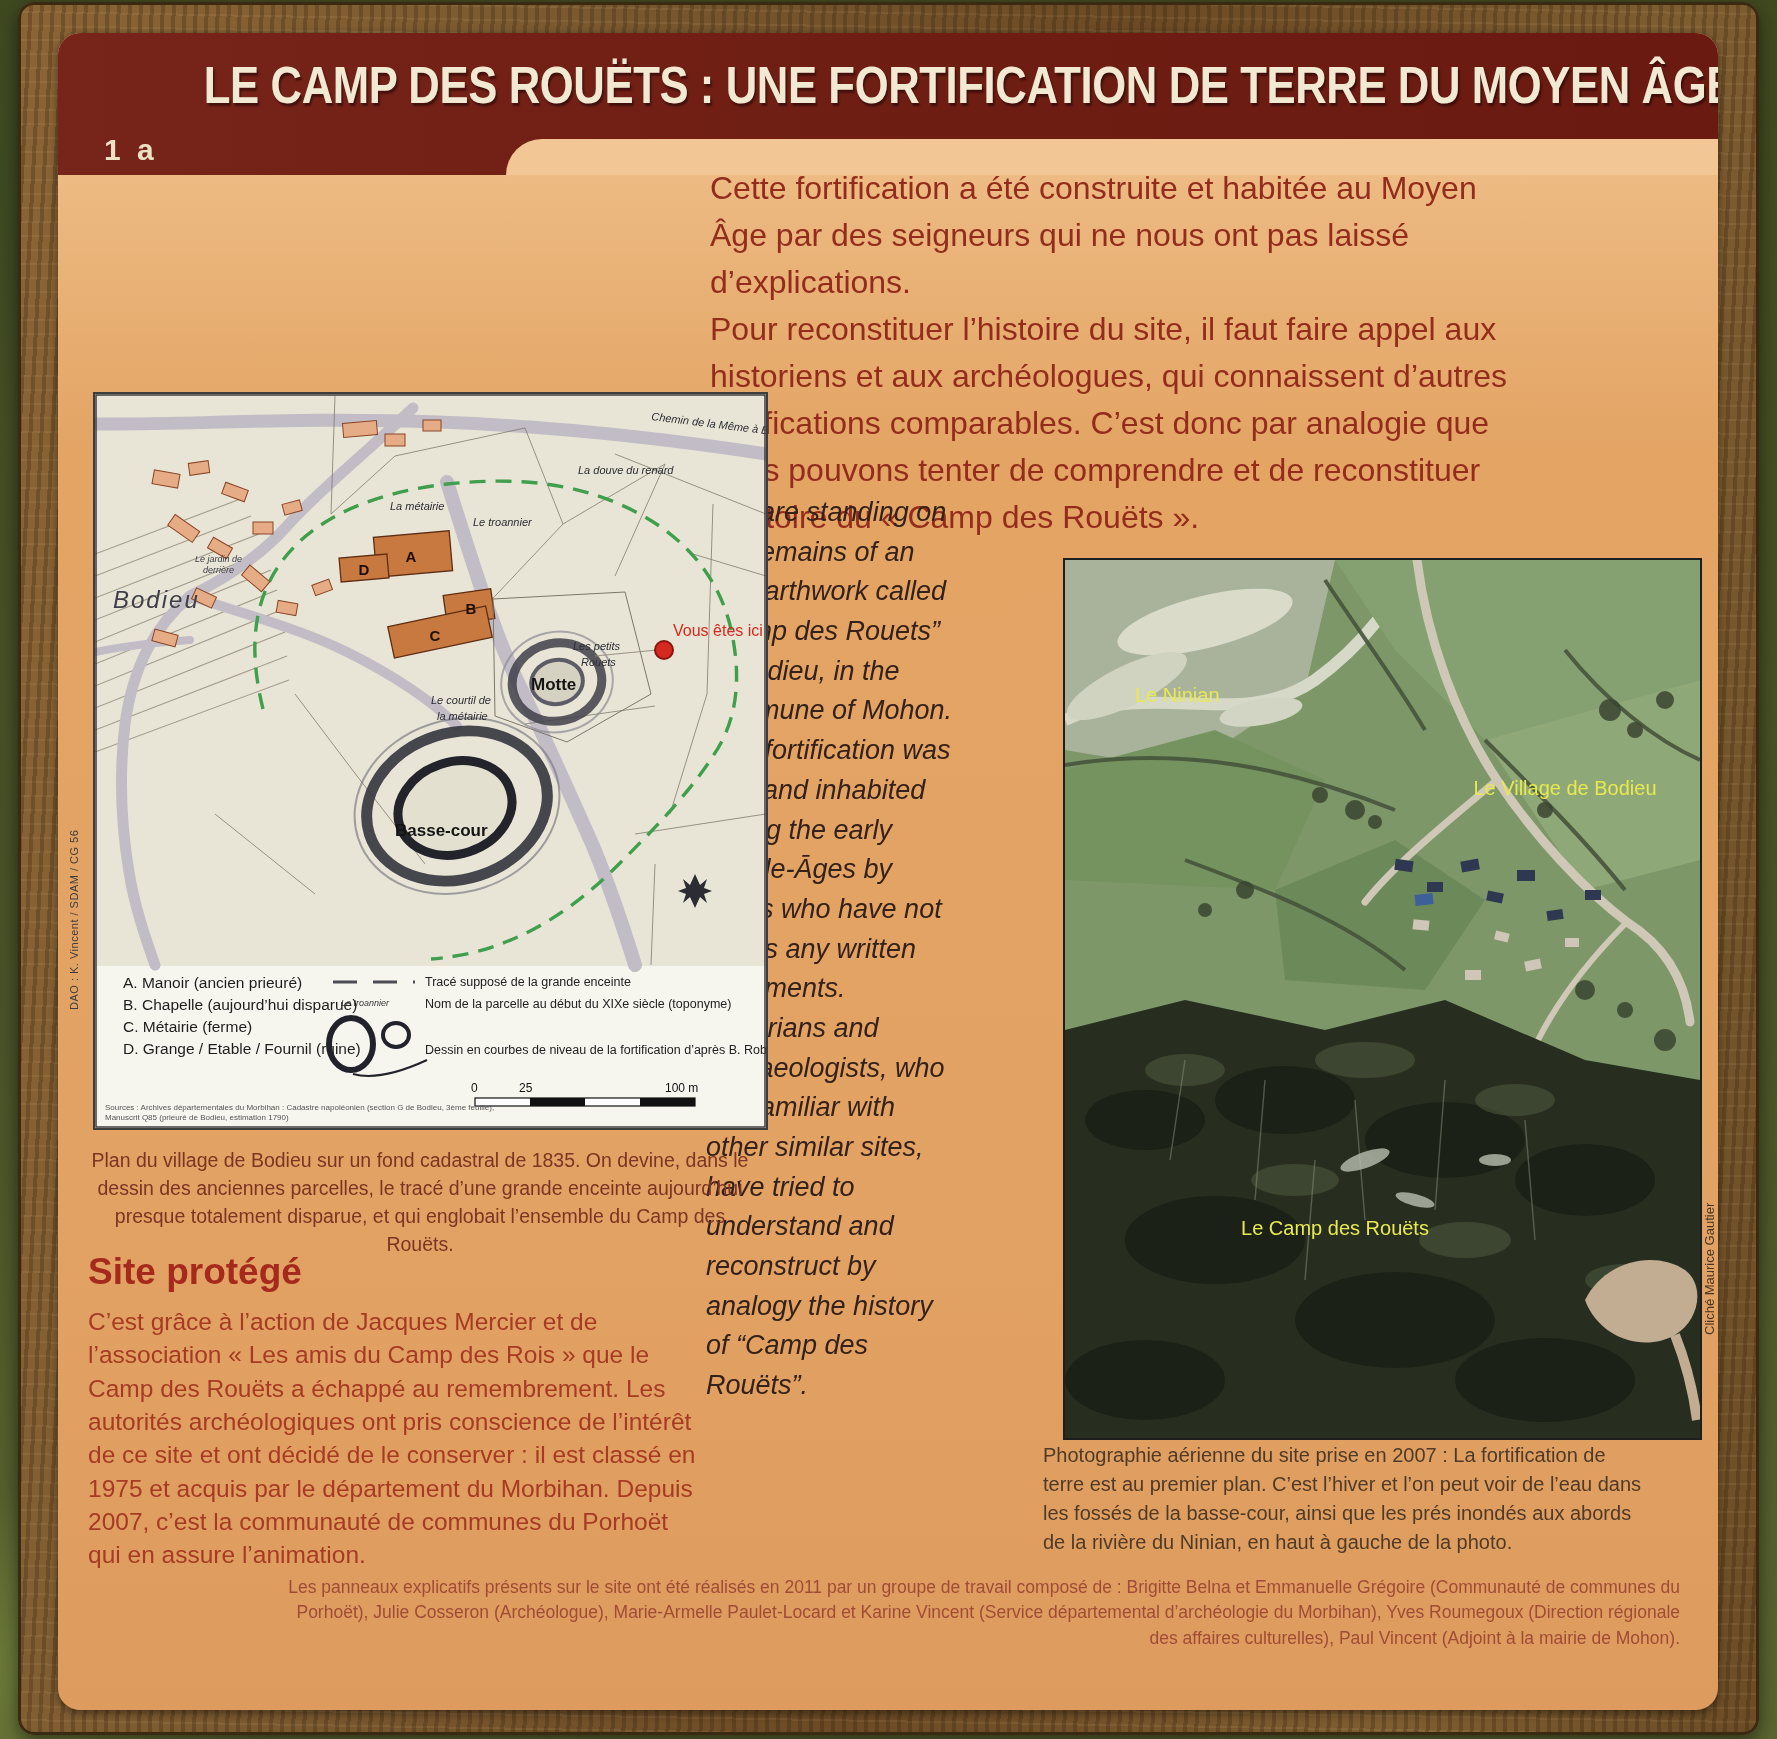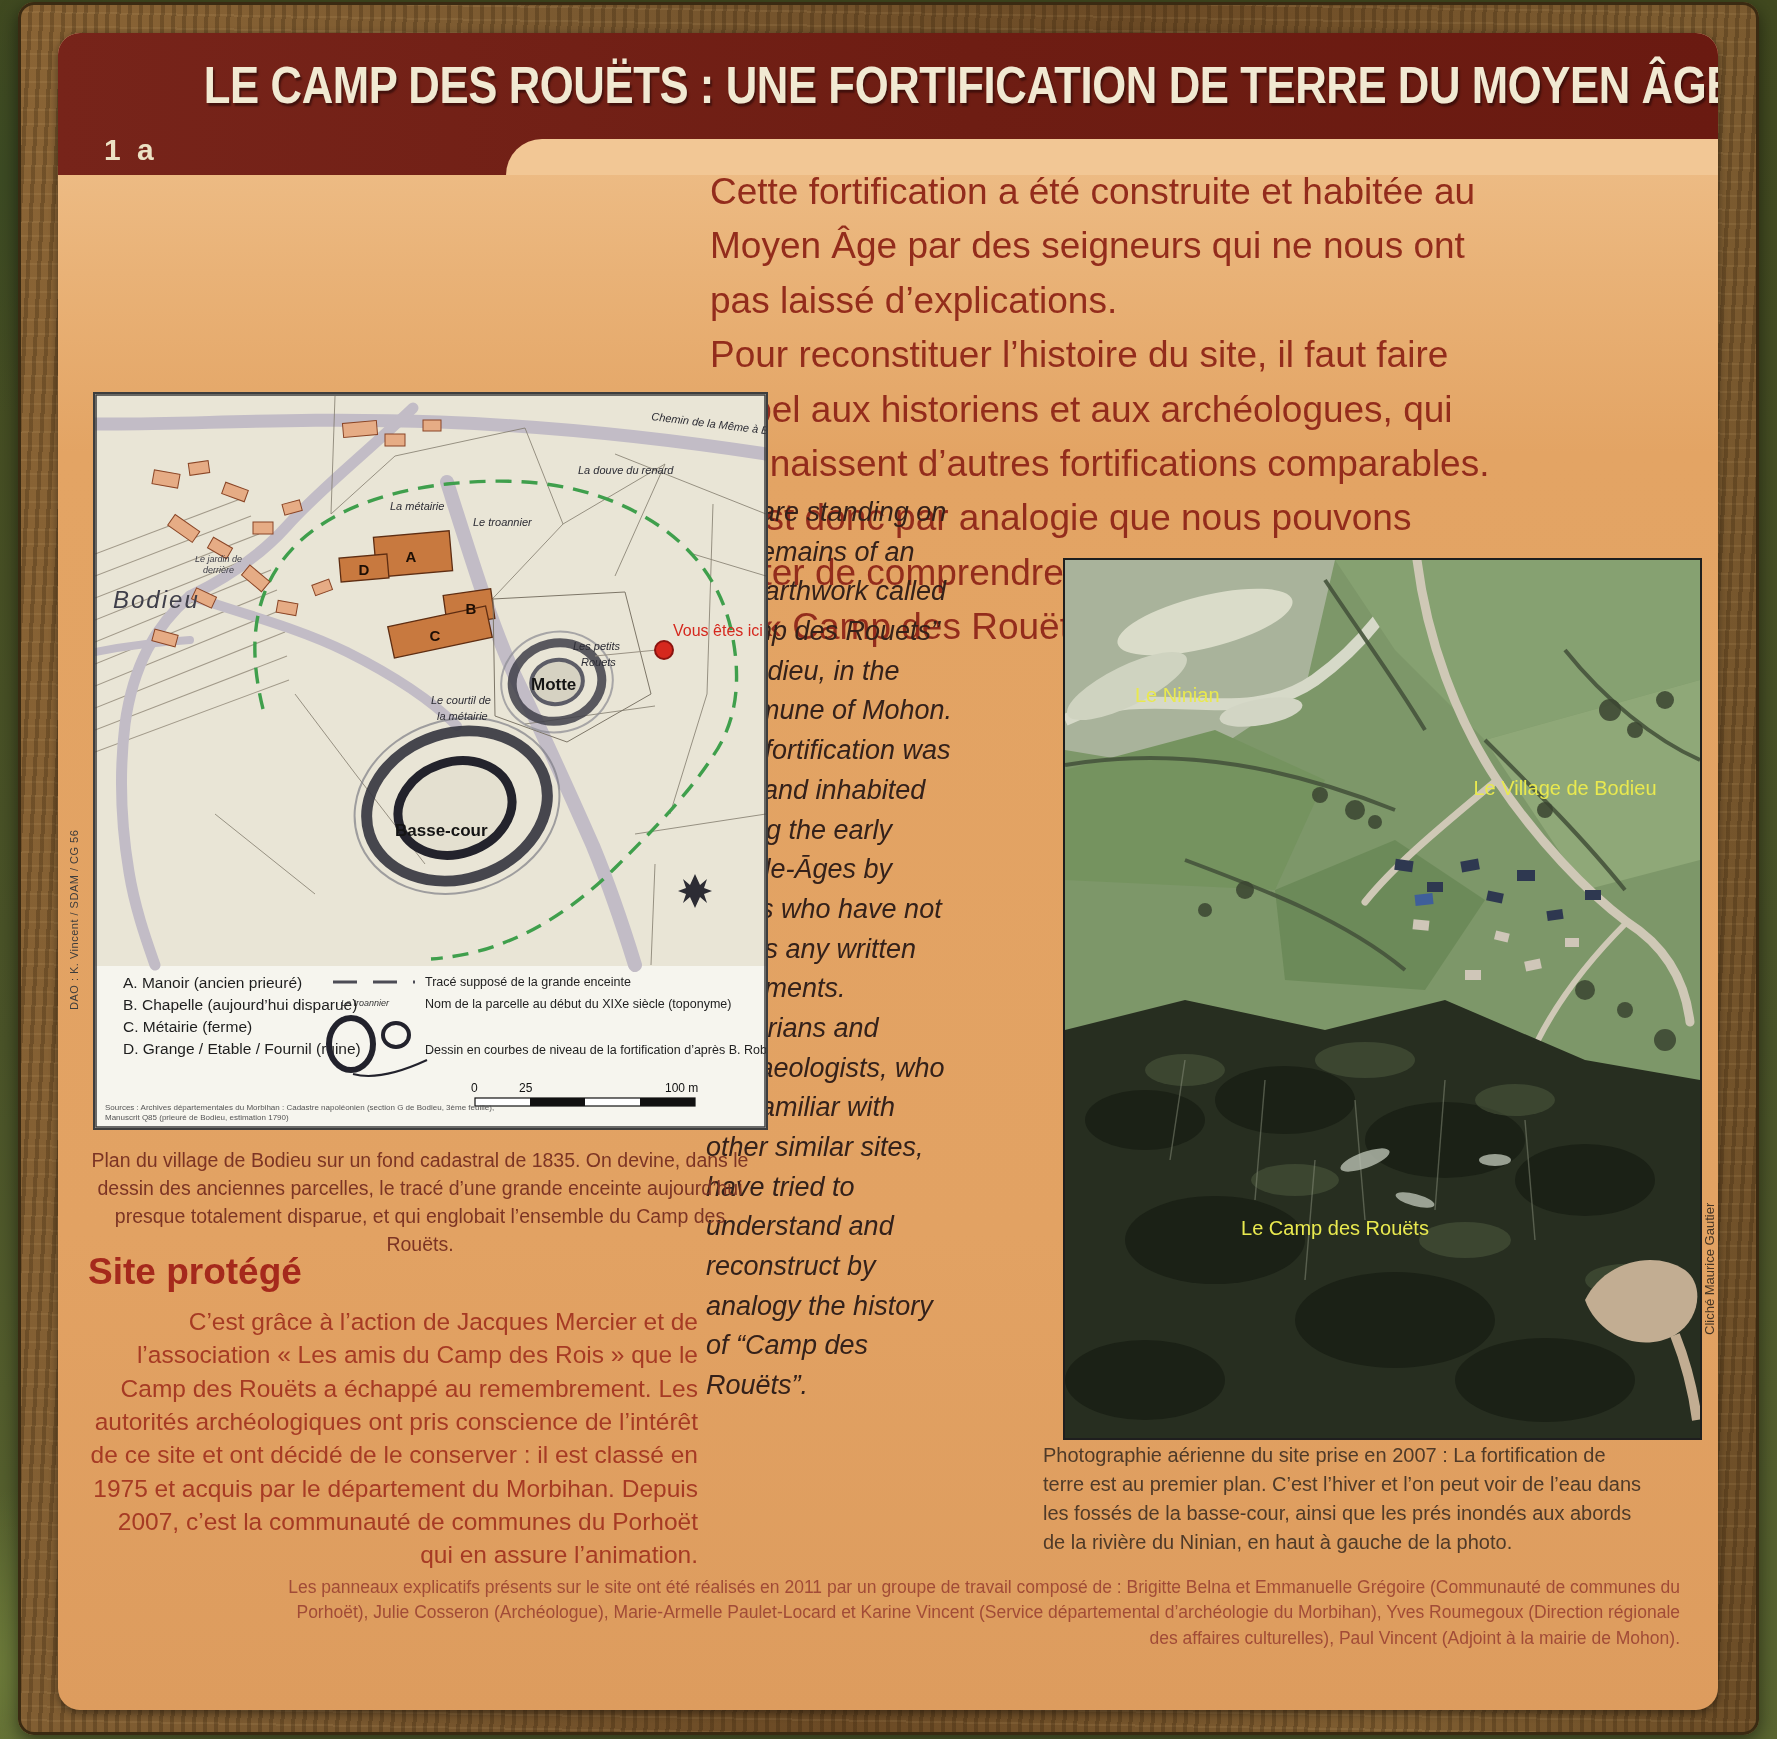--- a/index.html
+++ b/index.html
@@ -29,28 +29,28 @@
   .title-wrap{text-align:center;padding-top:22px;white-space:nowrap;}
   .big-title{
     display:inline-block;transform:scaleX(.84);transform-origin:center;
     font-size:52px;font-weight:bold;letter-spacing:-.5px;color:#f1e9d2;
     text-shadow:2px 3px 2px rgba(30,5,5,.55);
   }
   .banner-cut{position:absolute;left:448px;top:106px;right:0;bottom:0;background:#f2c795;border-top-left-radius:48px;}
   .plate{position:absolute;left:46px;top:100px;font-size:30px;font-weight:bold;color:#ece1c4;letter-spacing:4px;}
   .blk{position:absolute;}
   .intro{left:26px;top:152px;width:578px;font-size:31px;line-height:1.45;color:#8f2b1c;}
-  .hist{left:652px;top:132px;width:802px;font-size:37px;line-height:1.47;color:#932c1c;}
+  .hist{left:652px;top:132px;width:802px;font-size:32px;line-height:1.47;color:#932c1c;}
   .hist p{margin:0;}
   .english{left:648px;top:460px;width:248px;font-size:27px;line-height:1.47;font-style:italic;color:#34211a;}
   .english p{margin:0;}
   .mapfig{left:35px;top:359px;width:675px;height:738px;background:#e9e5d6;border:2px solid #3d3d3d;box-sizing:border-box;}
   .map-caption{left:33px;top:1113px;width:658px;font-size:19.5px;line-height:1.44;color:#7c3424;text-align:center;}
   .prot-head{left:30px;top:1218px;font-size:37px;font-weight:bold;color:#a5291c;text-align:center;}
-  .prot-body{left:30px;top:1272px;width:610px;font-size:24.5px;line-height:1.36;color:#a63a24;text-align:right;}
+  .prot-body{left:30px;top:1272px;width:610px;font-size:24.5px;line-height:1.36;color:#a63a24;}
   .photofig{left:1005px;top:525px;width:635px;height:878px;border:2px solid #1e1e1e;box-sizing:content-box;background:#55684a;}
   .photo-caption{left:985px;top:1408px;width:600px;font-size:20px;line-height:1.45;color:#4f3a28;}
   .vtext{writing-mode:vertical-rl;transform:rotate(180deg);white-space:nowrap;}
   .map-credit{left:10px;top:792px;height:185px;font-size:11px;color:#3c3c3c;letter-spacing:.5px;}
   .photo-credit{left:1644px;top:1072px;height:230px;font-size:13px;color:#453526;}
   .logo{left:35px;top:1538px;width:142px;height:128px;}
   .credits{left:214px;top:1542px;width:1408px;color:#a14b37;font-size:17.5px;line-height:1.45;}
   .credits p{margin:0 0 16px 0;text-align:right;}
   svg text{font-family:"Liberation Sans", sans-serif;}
   .mlbl{fill:#2c2c34;font-size:11px;font-style:italic;}

